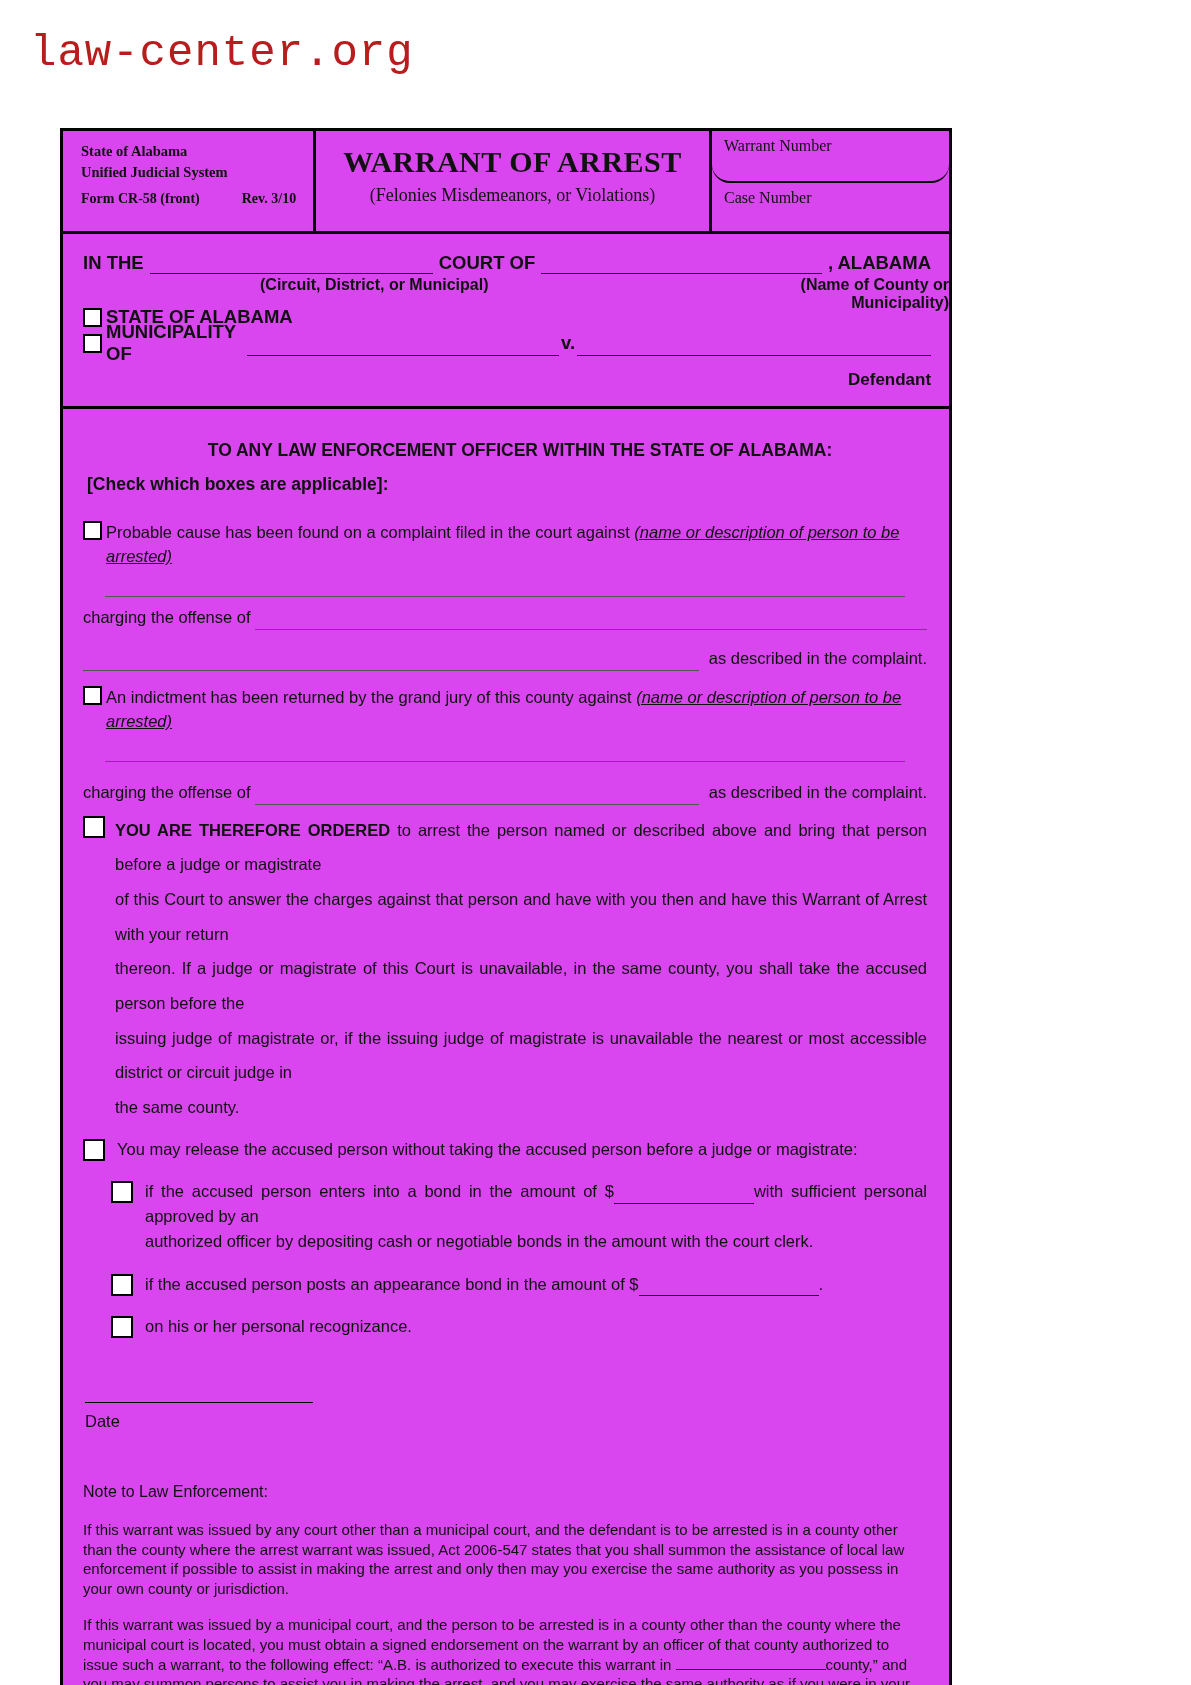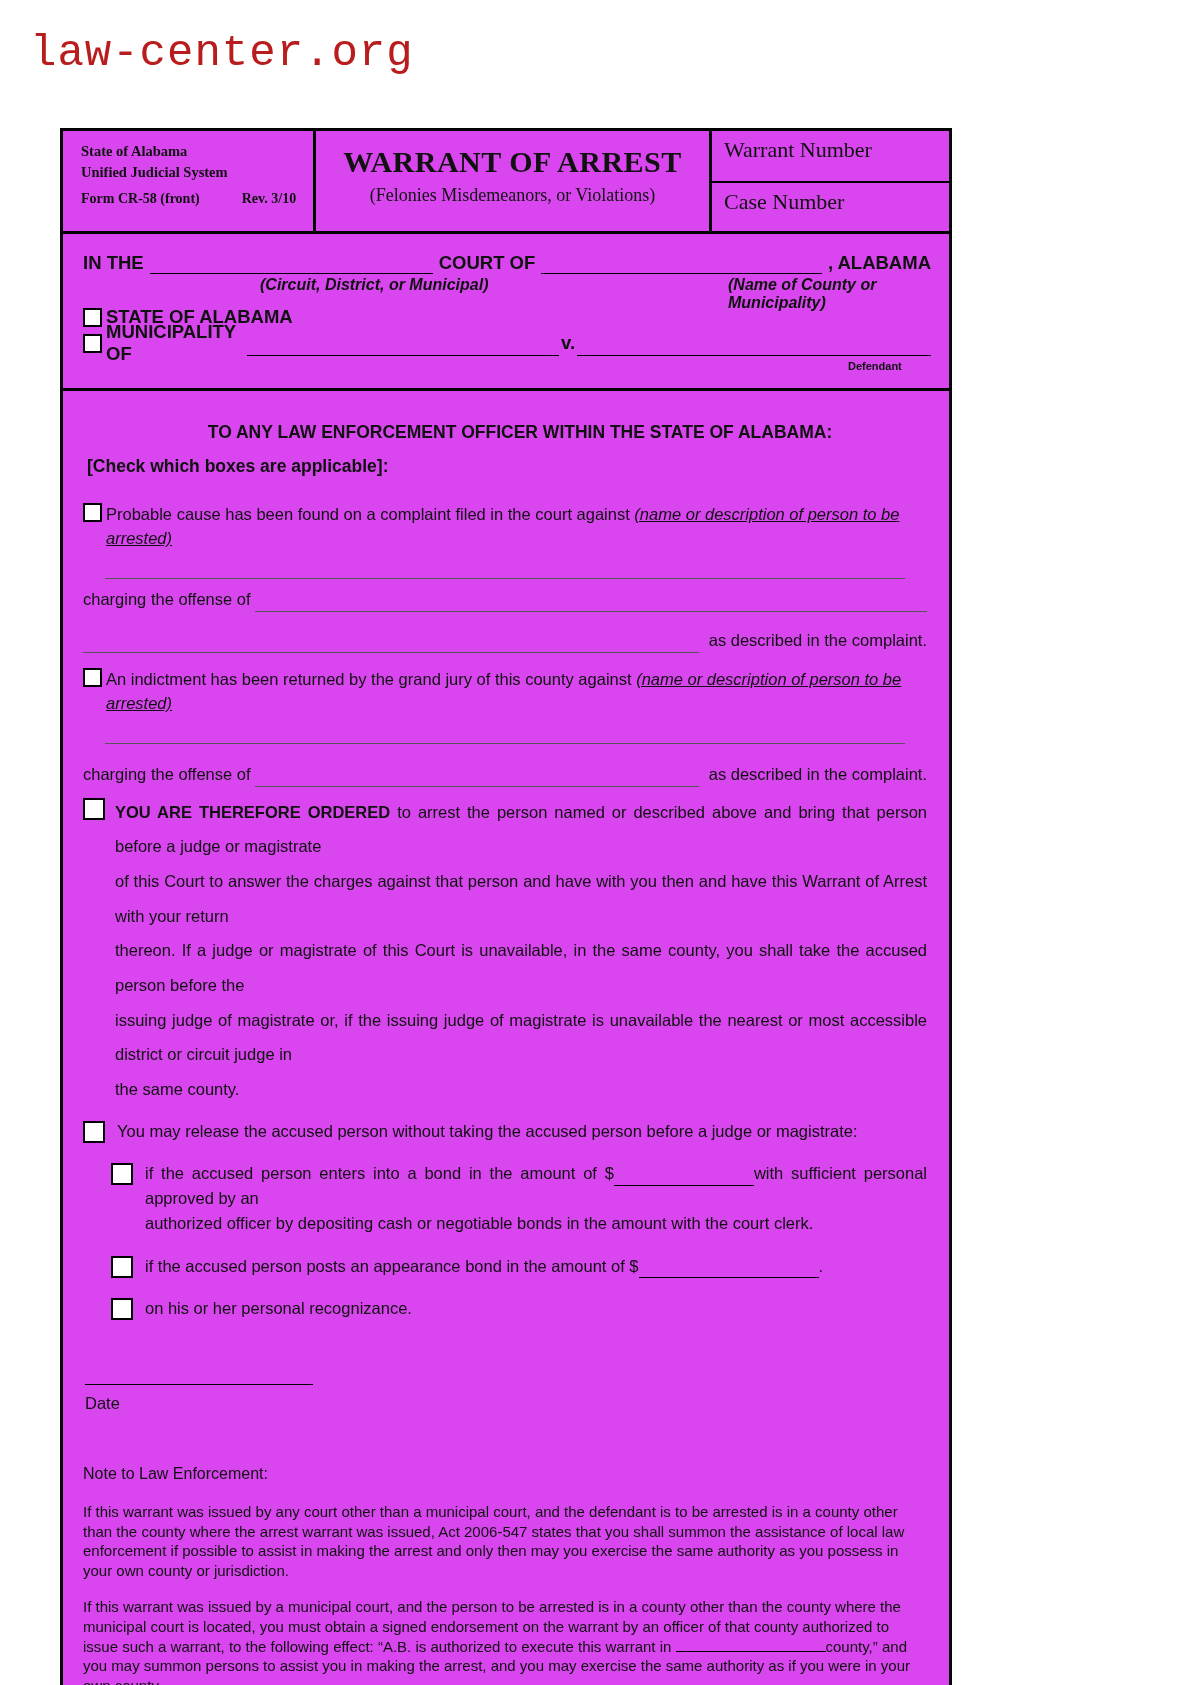--- a/index.html
+++ b/index.html
@@ -87,22 +87,23 @@
   .mast-right {
     width: 237px;
     box-sizing: border-box;
     display: flex;
     flex-direction: column;
   }
   .mast-right .cell {
     flex: 1;
     padding: 6px 0 0 12px;
     font-family: "Liberation Serif", serif;
-    font-size: 22px;
-    box-sizing: border-box;
+    font-size: 16px;
+    box-sizing: border-box;
+    border-radius: 18px;
   }
   .mast-right .cell.top {
     border-bottom: 2px solid #000;
     min-height: 52px;
   }
   .mast-right .cell.bot { min-height: 48px; }
 
   
   .court-band {
     border-bottom: 3px solid #000;
@@ -121,23 +122,23 @@
     border-bottom: 1.6px solid #000;
     display: inline-block;
     height: 17px;
   }
   .blank-court { width: 345px; margin: 0 6px; }
   .blank-county { width: 342px; margin: 0 6px; }
 
   .court-hints {
     position: relative;
     height: 22px;
-    font-style: italic;
     font-weight: bold;
     font-size: 16px;
+    text-align: right;
   }
   .hint-circuit { position: absolute; left: 197px; top: 2px; }
   .hint-county  { position: absolute; left: 665px; top: 2px; }
 
   .party-block { padding: 8px 18px 0 20px; }
   .party-row {
     display: flex;
     align-items: center;
     font-weight: bold;
     font-size: 18.5px;
@@ -151,22 +152,22 @@
     box-sizing: border-box;
     flex: none;
     background: #fff;
   }
   .party-row .lbl { margin-left: 4px; }
   .blank-muni { width: 370px; margin: 0 2px 0 6px; position: relative; top: 4px; }
   .blank-def  { width: 420px; margin-left: 2px; position: relative; top: 4px; }
   .defendant-cap {
     text-align: left;
     font-weight: bold;
-    font-size: 11px;
-    margin: 4px 0 2px 0;
+    font-size: 17px;
+    margin: 14px 0 2px 0;
     padding-left: 765px;
   }
 
   
   .body-block {
     padding: 28px 22px 22px 20px;
     font-size: 16.5px;
     line-height: 1.5;
   }
   .to-officer {

